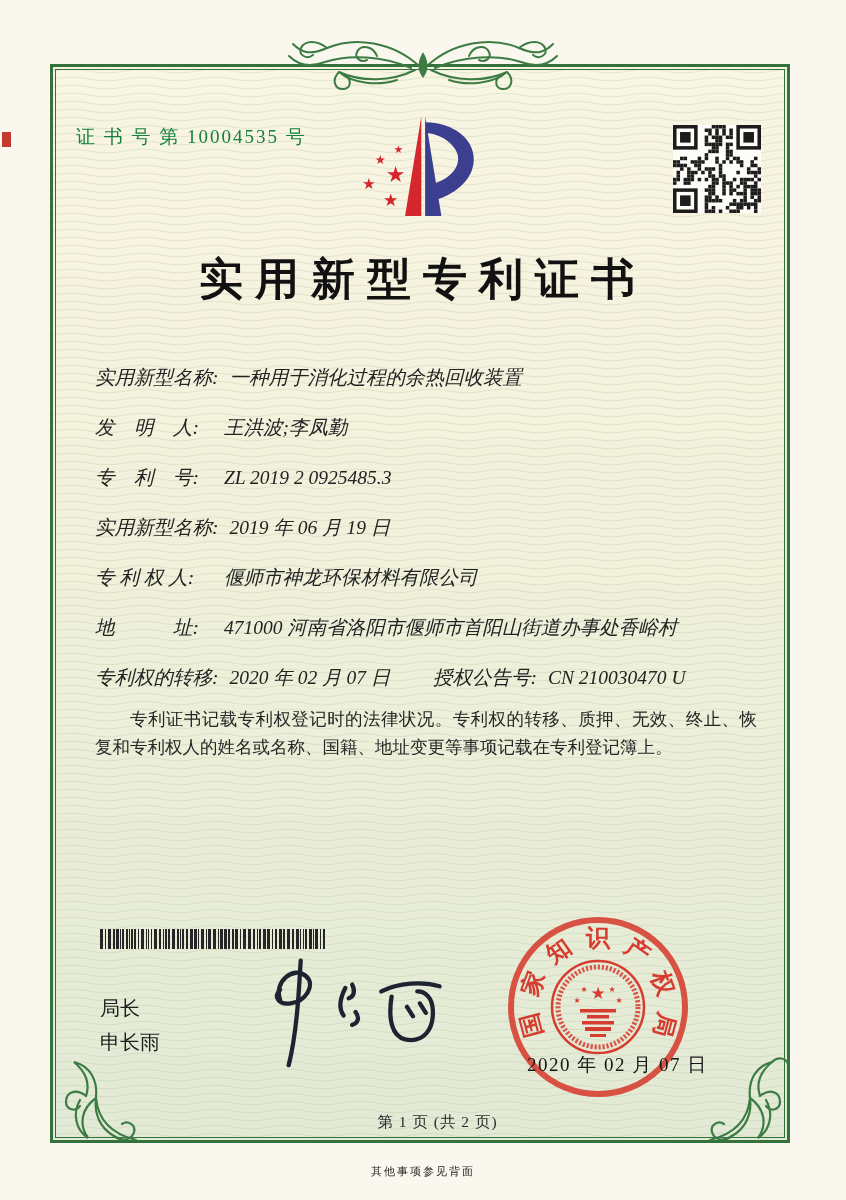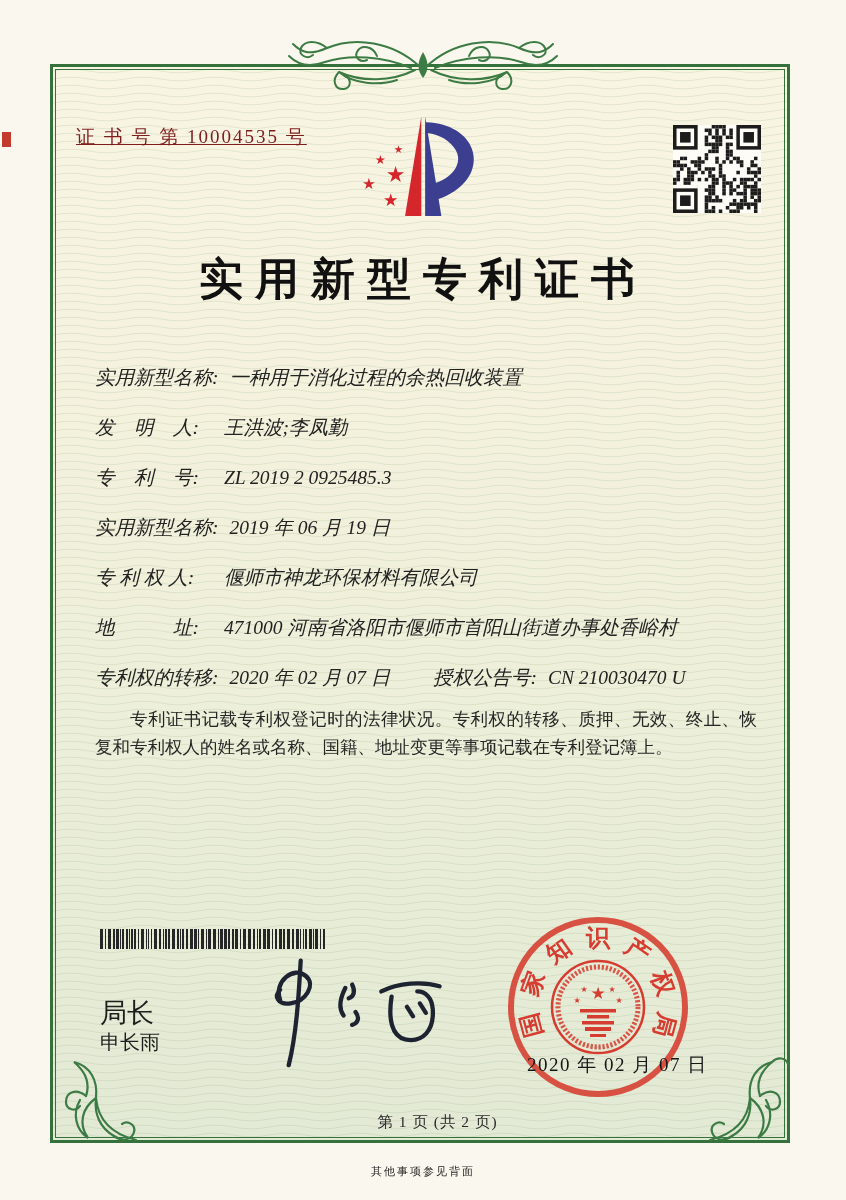--- a/index.html
+++ b/index.html
@@ -18,21 +18,21 @@
     border:3px solid #35713b;
     background:linear-gradient(180deg,#f9f5e3 0%,#f4f1dd 34%,#ecefd9 62%,#e2e9d4 100%);
     box-sizing:border-box;
   }
   .frame-inner{position:absolute;inset:2px;border:1px solid #35713b;pointer-events:none;}
   .guilloche{position:absolute;inset:0;opacity:.55;pointer-events:none;}
 
   .edge-mark{position:absolute;left:2px;top:132px;width:9px;height:15px;background:#c43a2d;}
 
   
-  .cert-no{position:absolute;left:76px;top:124px;font-size:19px;letter-spacing:2px;color:#7f1d1d;text-decoration:underline;}
+  .cert-no{position:absolute;left:76px;top:124px;font-size:19px;letter-spacing:2px;color:#15803d;}
   .logo{position:absolute;left:342px;top:104px;width:172px;height:136px;}
   .qr{position:absolute;left:673px;top:125px;width:88px;height:88px;background:#fdfcf6;}
   .title{
     position:absolute;left:0;right:0;top:250px;text-align:center;
     font-size:44px;font-weight:bold;letter-spacing:12px;color:#111;
   }
 
   
   .fields{position:absolute;left:95px;top:364px;width:660px;font-size:19.5px;}
   .frow{position:relative;height:50px;font-style:italic;}
@@ -40,21 +40,21 @@
   .frow .val{margin-left:6px;color:#222;}
   .grant-group{position:absolute;left:338px;top:0;}
   .mono{font-family:"Liberation Serif","DejaVu Serif",serif;}
 
   
   .paras{position:absolute;left:95px;top:706px;width:662px;font-size:17.5px;line-height:27.5px;color:#262626;text-align:justify;}
   .paras p{margin:0;text-indent:2em;}
 
   
   .barcode{position:absolute;left:100px;top:929px;width:230px;height:20px;}
-  .signer-title{position:absolute;left:100px;top:995px;font-size:27px;font-family:"Liberation Sans","DejaVu Sans",sans-serif;color:#1e1e1e;}
+  .signer-title{position:absolute;left:100px;top:995px;font-size:20px;font-family:"Liberation Sans","DejaVu Sans",sans-serif;color:#1e1e1e;}
   .signer-name{position:absolute;left:100px;top:1029px;font-size:20px;font-family:Liberation Serif, serif;color:#1e1e1e;}
   .signature{position:absolute;left:243px;top:952px;width:220px;height:120px;}
 
   
   .seal{position:absolute;left:503px;top:912px;width:190px;height:190px;}
   .seal-ring{position:absolute;inset:5px;border:6px solid rgba(214,60,47,.88);border-radius:50%;}
   .seal-char{
     position:absolute;left:50%;top:50%;width:30px;height:30px;margin:-15px 0 0 -15px;
     text-align:center;font-size:24px;font-weight:bold;color:#d63c2f;line-height:30px;
     font-family:"Liberation Serif","DejaVu Serif",serif;

